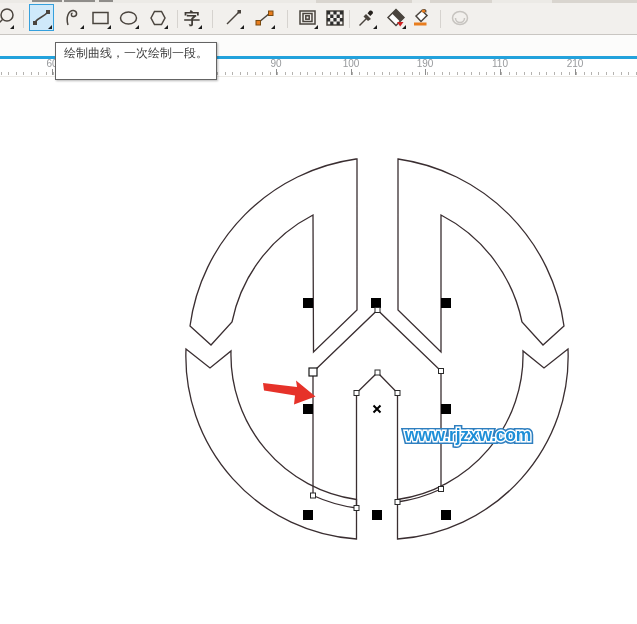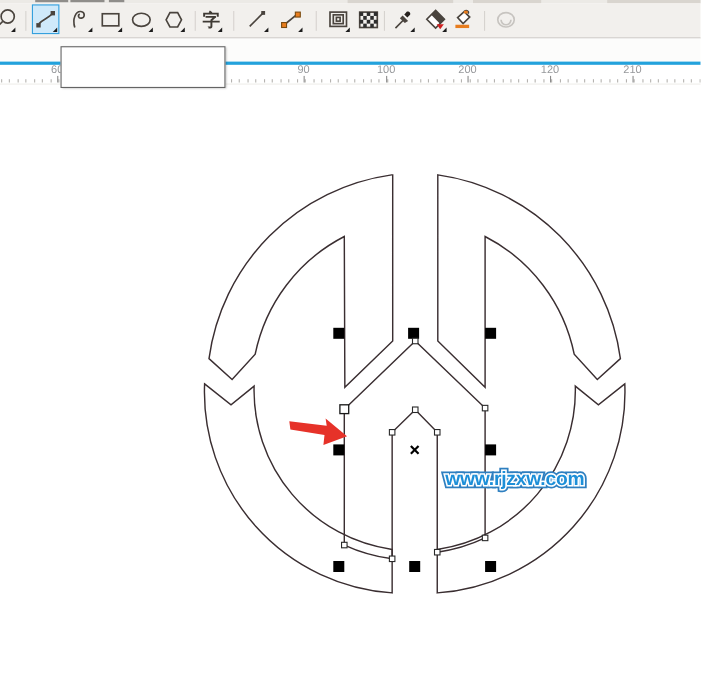--- a/index.html
+++ b/index.html
@@ -269,31 +269,32 @@
       <div class="r-minor" style="left: 620.8px;"></div>
       <div class="r-minor" style="left: 628.3px;"></div>
       <div class="r-minor" style="left: 635.8px;"></div>
       <div class="r-major" style="left: 52px;"></div>
       <div class="r-label" style="left: 52px;">60</div>
       <div class="r-major" style="left: 276px;"></div>
       <div class="r-label" style="left: 276px;">90</div>
       <div class="r-major" style="left: 351px;"></div>
       <div class="r-label" style="left: 351px;">100</div>
       <div class="r-major" style="left: 425px;"></div>
-      <div class="r-label" style="left: 425px;">200</div>
+      <div class="r-label" style="left: 425px;">190</div>
       <div class="r-major" style="left: 500px;"></div>
-      <div class="r-label" style="left: 500px;">120</div>
+      <div class="r-label" style="left: 500px;">110</div>
       <div class="r-major" style="left: 575px;"></div>
       <div class="r-label" style="left: 575px;">210</div>
     </div>
   <div id="ruler-bottom"></div>
 
   <div id="canvas"></div>
 
   <div id="tooltip" style="z-index: 20;">
+    <div class="tt-desc">绘制曲线，一次绘制一段。</div>
   </div>
 <svg id="canvas-svg" viewBox="0 0 637 624">
       <path d="M 356,159 A 195 195 0 0 0 190,326 L 211,345 L 232,322 A 155 155 0 0 1 313,215 L 313.5,352 L 357,310 L 357,159 Z" fill="none" stroke="#3a2e31" stroke-width="1.3" stroke-linejoin="miter"></path>
       <path d="M 398,159 L 398,310 L 441,352 L 441,215 A 155 155 0 0 1 522,322 L 543,345 L 564,326 A 195 195 0 0 0 398,159 Z" fill="none" stroke="#3a2e31" stroke-width="1.3" stroke-linejoin="miter"></path>
       <path d="M 186,349 L 210,368 L 231,351 A 146 146 0 0 0 356.5,499.5 L 356.5,539 A 183 183 0 0 1 186,349 Z" fill="none" stroke="#3a2e31" stroke-width="1.3" stroke-linejoin="miter"></path>
       <path d="M 568,349 L 544,368 L 523,351 A 146 146 0 0 1 397.5,499.5 L 397.5,539 A 183 183 0 0 0 568,349 Z" fill="none" stroke="#3a2e31" stroke-width="1.3" stroke-linejoin="miter"></path>
       <path d="M 313,372 L 377.5,310 L 441,371 L 441,489 A 150 150 0 0 1 397.5,502 L 397.5,393 L 377.5,372.5 L 356.5,393 L 356.5,508 A 152 152 0 0 1 313,495.5 Z" fill="none" stroke="#3a2e31" stroke-width="1.3" stroke-linejoin="miter"></path>
       <text x="468" y="441" text-anchor="middle" font-family="Liberation Sans, DejaVu Sans, sans-serif" font-weight="bold" font-size="17.5" letter-spacing="-0.2" stroke="#2e7fc0" stroke-width="6" fill="none">www.rjzxw.com</text>
       <text x="468" y="441" text-anchor="middle" font-family="Liberation Sans, DejaVu Sans, sans-serif" font-weight="bold" font-size="17.5" letter-spacing="-0.2" stroke="#ffffff" stroke-width="2.8" fill="none">www.rjzxw.com</text>
       <text x="468" y="441" text-anchor="middle" font-family="Liberation Sans, DejaVu Sans, sans-serif" font-weight="bold" font-size="17.5" letter-spacing="-0.2" stroke="none" stroke-width="0" fill="#1d8fd8">www.rjzxw.com</text>

